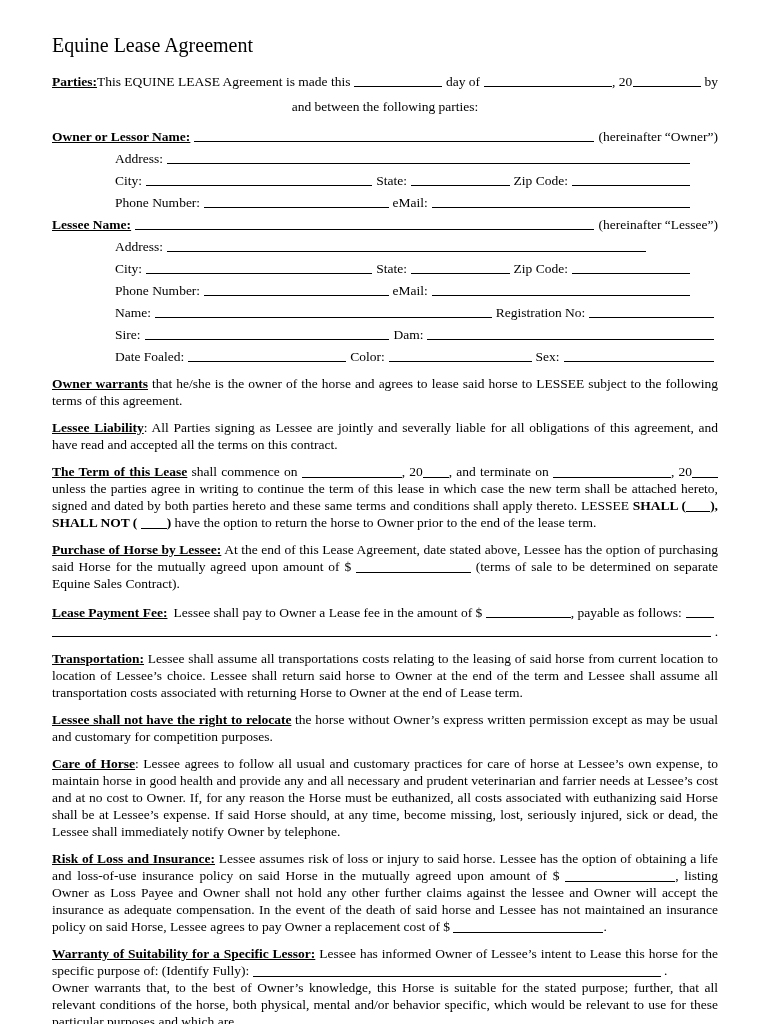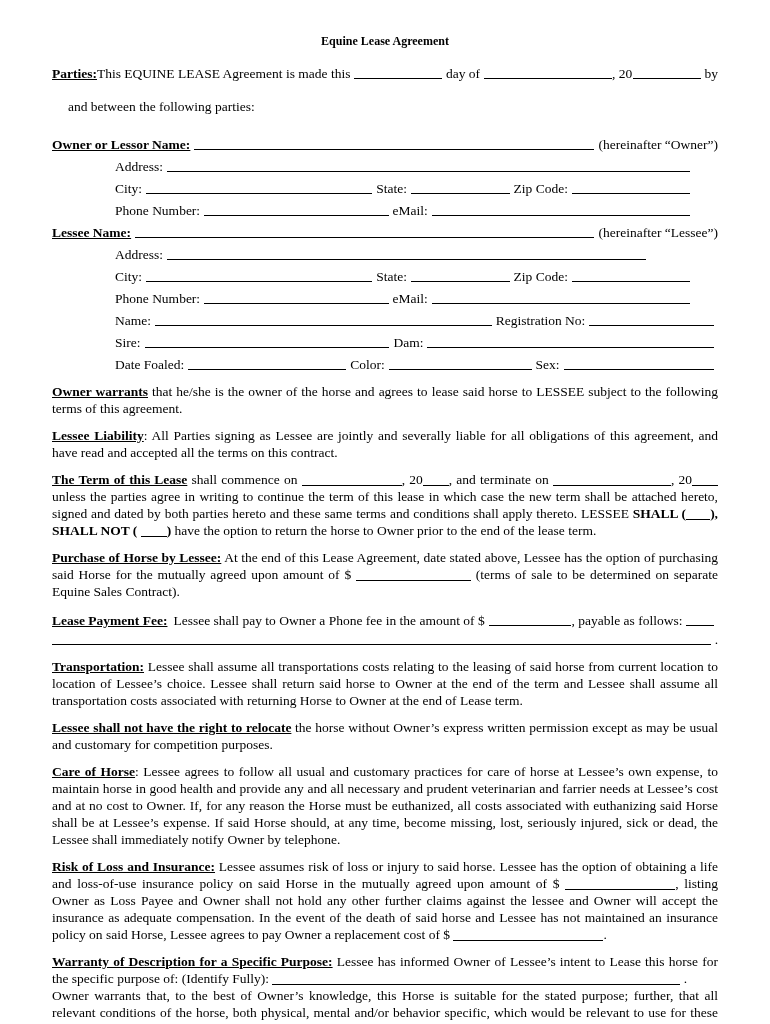--- a/index.html
+++ b/index.html
@@ -2,32 +2,32 @@
 <html><head>
 <meta charset="utf-8">
 <style>
   html,body{margin:0;padding:0;background:#ffffff;}
   .page{
     width:770px;height:1024px;box-sizing:border-box;
     padding:34px 52px 0 52px;background:#ffffff;color:#000;
     font-family:"Liberation Serif","DejaVu Serif",serif;
     font-size:13.5px;overflow:hidden;
   }
-  .title{text-align:center;font-weight:700;font-size:12px;margin:0 0 14px 0;}
+  .title{text-align:left;font-weight:400;font-size:20px;margin:0 0 14px 0;}
   .lbl{font-weight:700;text-decoration:underline;margin-top:40px;}
   .b{font-weight:700;}
   .i{}
   .nw{white-space:nowrap;flex-shrink:0;}
   .row{display:flex;align-items:flex-end;height:22px;line-height:normal;}
   .row.tight{height:19px;}
   .fill{flex:1 1 auto;border-bottom:1px solid #000;margin:0 4px 3px 4px;min-width:12px;height:0;}
   .ind{margin-left:63px;}
   .para{text-align:justify;line-height:17px;margin:10px 0 0 0;}
   .para.cont-para{margin-top:0;}
-  .cont{line-height:17px;margin:16px;}
+  .cont{line-height:17px;margin:8px;text-align:center;}
   .ib{display:inline-block;border-bottom:1px solid #000;height:0;vertical-align:-2px;}
 </style>
 </head>
 <body>
 
 <div class="page">
 
   <div class="title">Equine Lease Agreement</div>
 
   <div class="row tight">
@@ -122,21 +122,21 @@
   <p class="para">
     <span class="lbl">The Term of this Lease</span><span> shall commence on </span><span class="ib" style="width:100px"></span><span>, 20</span><span class="ib" style="width:26px"></span><span>, and terminate on </span><span class="ib" style="width:118px"></span><span>, 20</span><span class="ib" style="width:26px"></span><span> unless the parties agree in writing to continue the term of this lease in which case the new term shall be attached hereto, signed and dated by both parties hereto and these same terms and conditions shall apply thereto.  LESSEE </span><span class="b">SHALL (</span><span class="ib" style="width:24px"></span><span class="b">), SHALL NOT ( </span><span class="ib" style="width:26px"></span><span class="b">)</span><span> have the option to return the horse to Owner prior to the end of the lease term.</span>
   </p>
 
   <p class="para">
     <span class="lbl">Purchase of Horse by Lessee:</span><span>  At the end of this Lease Agreement, date stated above, Lessee has the option of purchasing said Horse for the mutually agreed upon amount of $ </span><span class="ib" style="width:115px"></span><span> (terms of sale to be determined on separate </span><span class="i">Equine Sales Contract</span><span>).</span>
   </p>
 
   <div class="row tight" style="margin-top:10px">
     <span class="lbl nw">Lease Payment Fee:</span>
-    <span class="nw" style="margin-left:6px">Lessee shall pay to Owner a Phone fee in the amount of $</span>
+    <span class="nw" style="margin-left:6px">Lessee shall pay to Owner a Lease fee in the amount of $</span>
     <span class="fill" style="flex-grow:3"></span>
     <span class="nw" style="margin-left:-4px">, payable as follows:</span>
     <span class="fill" style="flex-grow:1"></span>
   </div>
   <div class="row tight">
     <span class="fill" style="margin-left:0"></span>
     <span class="nw">.</span>
   </div>
 
   <p class="para">
@@ -149,19 +149,19 @@
 
   <p class="para">
     <span class="lbl">Care of Horse</span><span>:  Lessee agrees to follow all usual and customary practices for care of horse at Lessee’s own expense, to maintain horse in good health and provide any and all necessary and prudent veterinarian and farrier needs at Lessee’s cost and at no cost to Owner. If, for any reason the Horse must be euthanized, all costs associated with euthanizing said Horse shall be at Lessee’s expense.  If said Horse should, at any time, become missing, lost, seriously injured, sick or dead, the Lessee shall immediately notify Owner by telephone.</span>
   </p>
 
   <p class="para">
     <span class="lbl">Risk of Loss and Insurance:</span><span>  Lessee assumes risk of loss or injury to said horse. Lessee has the option of obtaining a life and loss-of-use insurance policy on said Horse in the mutually agreed upon amount of $ </span><span class="ib" style="width:110px"></span><span>,  listing Owner as Loss Payee and Owner shall not hold any other further claims against the lessee and Owner will accept the insurance as adequate compensation. In the event of the death of said horse and Lessee has not maintained an insurance policy on said Horse, Lessee agrees to pay Owner a replacement cost of $ </span><span class="ib" style="width:150px"></span><span>.</span>
   </p>
 
   <p class="para">
-    <span class="lbl">Warranty of Description for a Specific Purpose:</span><span>  Lessee has informed Owner of Lessee’s intent to Lease this horse for the specific purpose of:  (Identify Fully): </span><span class="ib" style="width:408px"></span><span> .</span>
+    <span class="lbl">Warranty of Suitability for a Specific Lessor:</span><span>  Lessee has informed Owner of Lessee’s intent to Lease this horse for the specific purpose of:  (Identify Fully): </span><span class="ib" style="width:408px"></span><span> .</span>
   </p>
   <p class="para cont-para">
     <span>Owner warrants that, to the best of Owner’s knowledge, this Horse is suitable for the stated purpose;  further, that all relevant conditions of the horse, both physical, mental and/or behavior specific, which would be relevant to use for these particular purposes and which are</span>
   </p>
 
 </div>
 
 </body></html>

